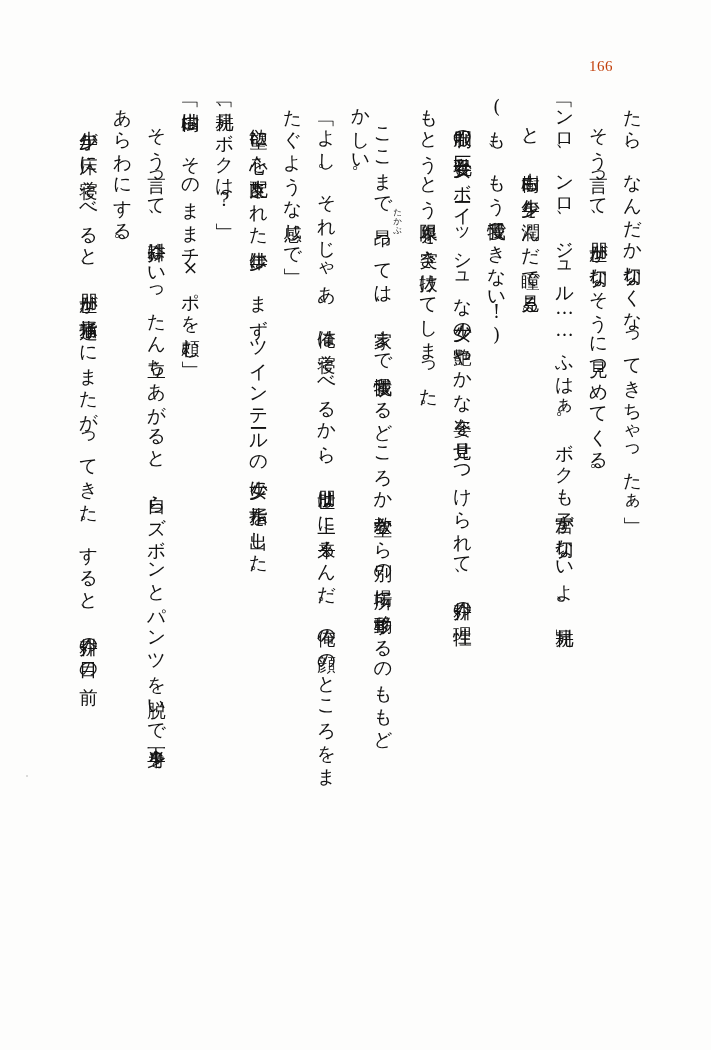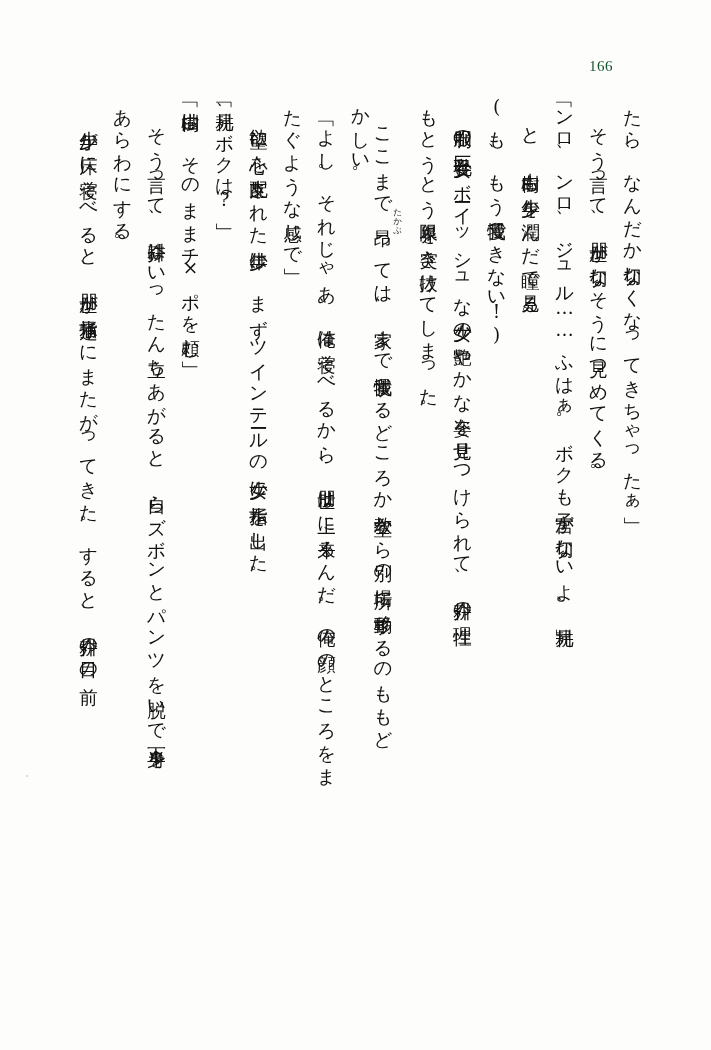--- a/index.html
+++ b/index.html
@@ -22,21 +22,21 @@
     background: #fdfdfc;
   }
   
   #page-number {
     position: absolute;
     top: 58px;
     right: 98px;
     font-size: 15px;
     letter-spacing: 0.5px;
     font-family: "Liberation Serif", serif;
-    color: #14532d;
+    color: #c2410c;
   }
   
   #text-block {
     position: absolute;
     top: 96px;
     left: 60px;
     right: 70px;
     height: 880px;
     display: flex;
     flex-direction: row-reverse;

